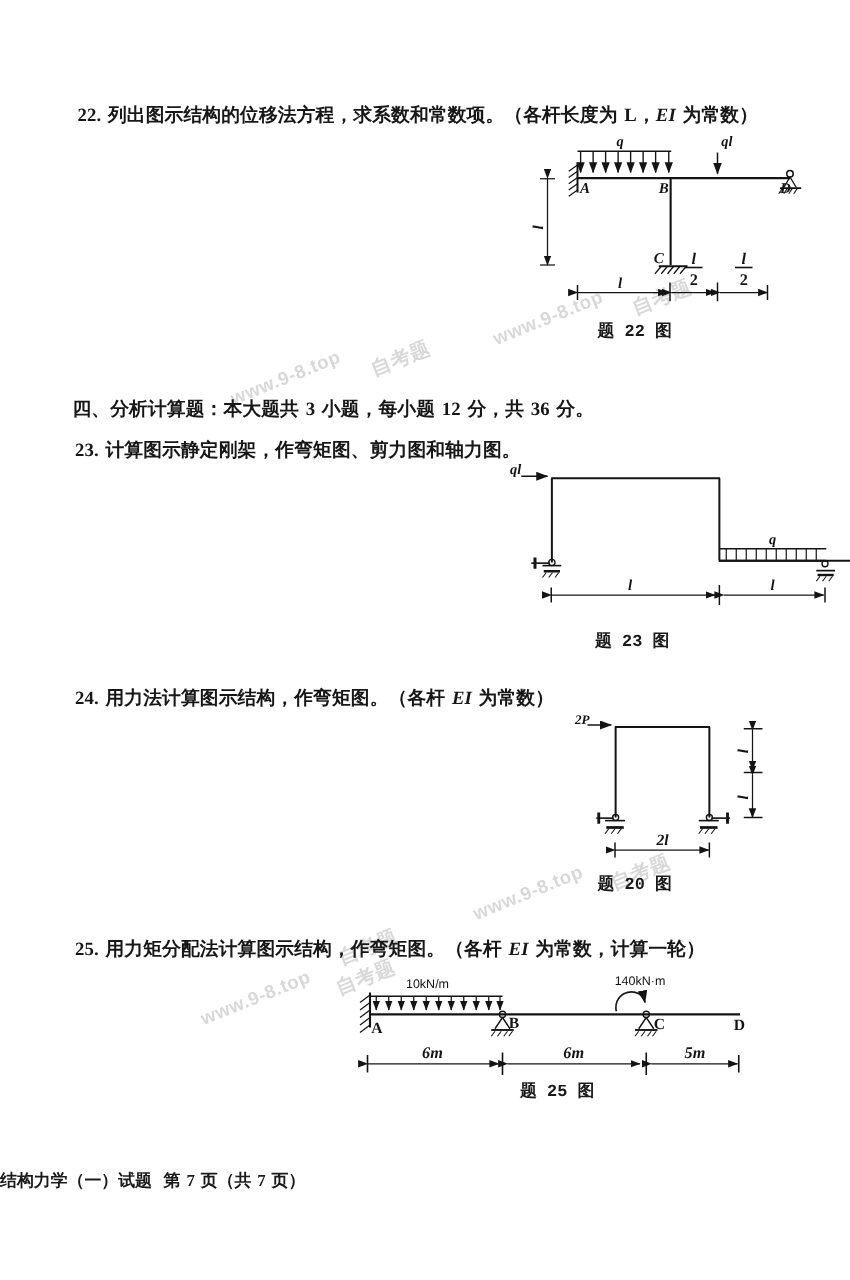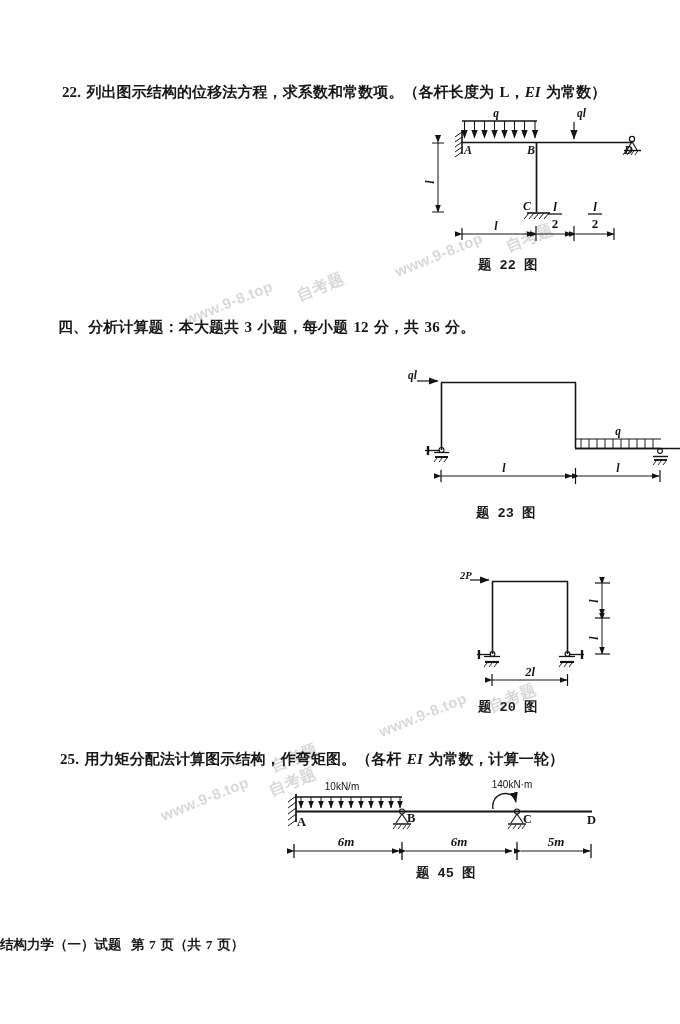--- a/index.html
+++ b/index.html
@@ -195,20 +195,24 @@
       <text class="up" x="171" y="120" font-size="13" text-anchor="middle">2</text>
     </svg>
   </div>
 
   <div class="caption" style="left:478px; top:256px;">题 22 图</div>
 
   <div class="qline" style="left:58px; top:318px;">
     四、分析计算题：本大题共 <span class="n">3</span> 小题，每小题 <span class="n">12</span> 分，共 <span class="n">36</span> 分。
   </div>
 
+  <div class="qline" style="left:60px; top:351px;">
+    <span class="num">23.</span>
+    计算图示静定刚架，作弯矩图、剪力图和轴力图。
+  </div>
 
   <div class="fig" style="left:404px; top:372px;">
     <svg width="238" height="124" viewBox="0 0 238 124">
       <defs>
         <marker id="ar2" markerWidth="9" markerHeight="9" refX="7.5" refY="3" orient="auto">
           <path d="M0,0 L8,3 L0,6 z" fill="#141414"></path>
         </marker>
       </defs>
 
       <line x1="37" y1="10.5" x2="172" y2="10.5" stroke="#141414" stroke-width="1.6"></line>
@@ -269,20 +273,24 @@
         <line x1="171.5" y1="96" x2="171.5" y2="112"></line>
         <line x1="256" y1="98" x2="256" y2="110"></line>
       </g>
       <text class="lbl" x="100" y="100" font-size="12" text-anchor="middle">l</text>
       <text class="lbl" x="214" y="100" font-size="12" text-anchor="middle">l</text>
     </svg>
   </div>
 
   <div class="caption" style="left:476px; top:504px;">题 23 图</div>
 
+  <div class="qline" style="left:60px; top:549px;">
+    <span class="num">24.</span>
+    用力法计算图示结构，作弯矩图。（各杆 <i>EI</i> 为常数）
+  </div>
 
   <div class="fig" style="left:442px; top:568px;">
     <svg width="200" height="118" viewBox="0 0 200 118">
       <defs>
         <marker id="ar3" markerWidth="9" markerHeight="9" refX="7.5" refY="3" orient="auto">
           <path d="M0,0 L8,3 L0,6 z" fill="#141414"></path>
         </marker>
       </defs>
 
       <line x1="50" y1="13.5" x2="126" y2="13.5" stroke="#141414" stroke-width="1.6"></line>
@@ -416,19 +424,19 @@
         <line x1="122" y1="64" x2="122" y2="82"></line>
         <line x1="237" y1="64" x2="237" y2="82"></line>
         <line x1="311" y1="66" x2="311" y2="80"></line>
       </g>
       <text class="lbl" x="66" y="68" font-size="13" text-anchor="middle">6m</text>
       <text class="lbl" x="179" y="68" font-size="13" text-anchor="middle">6m</text>
       <text class="lbl" x="276" y="68" font-size="13" text-anchor="middle">5m</text>
     </svg>
   </div>
 
-  <div class="caption" style="left:416px; top:864px;">题 45 图</div>
+  <div class="caption" style="left:416px; top:864px;">题 25 图</div>
 
   <div class="footer" style="top:936px;">
     结构力学（一）试题&nbsp;&nbsp;第 <span class="n">7</span> 页（共 <span class="n">7</span> 页）
   </div>
 
 </div>
 
 </body></html>

